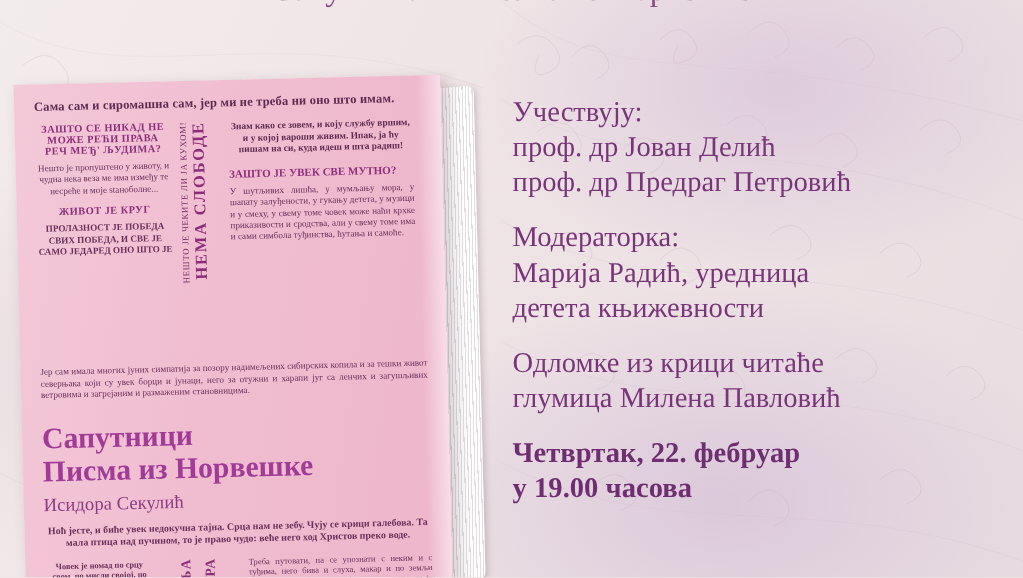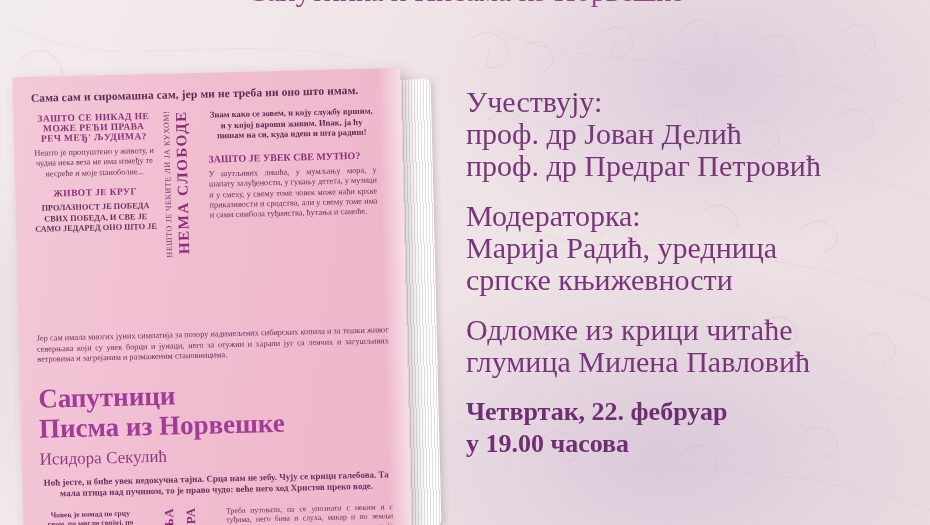--- a/index.html
+++ b/index.html
@@ -270,21 +270,21 @@
   .right-col {
     position: absolute;
     left: 466px;
     top: 86px;
     width: 450px;
     z-index: 6;
     color: #7b3a77;
   }
   .rc-block { margin-bottom: 18px; }
   .rc-line {
-    font-size: 30px;
+    font-size: 26px;
     line-height: 32px;
     white-space: pre-line;
     color: #7e3d7a;
   }
   .rc-line.heading { color: #79357a; }
   .rc-date {
     font-size: 26px;
     line-height: 32px;
     font-weight: bold;
     color: #6f2e72;
@@ -395,21 +395,21 @@
 
   <div class="right-col">
     <div class="rc-block">
       <div class="rc-line heading">Учествују:
 проф. др Јован Делић
 проф. др Предраг Петровић</div>
     </div>
     <div class="rc-block">
       <div class="rc-line heading">Модераторка:
 Марија Радић, уредница
-српске књижевности</div>
+детета књижевности</div>
     </div>
     <div class="rc-block">
       <div class="rc-line heading">Одломке из крици читаће
 глумица Милена Павловић</div>
     </div>
     <div class="rc-block">
       <div class="rc-date">Четвртак, 22. фебруар
 у 19.00 часова</div>
     </div>
   </div>

